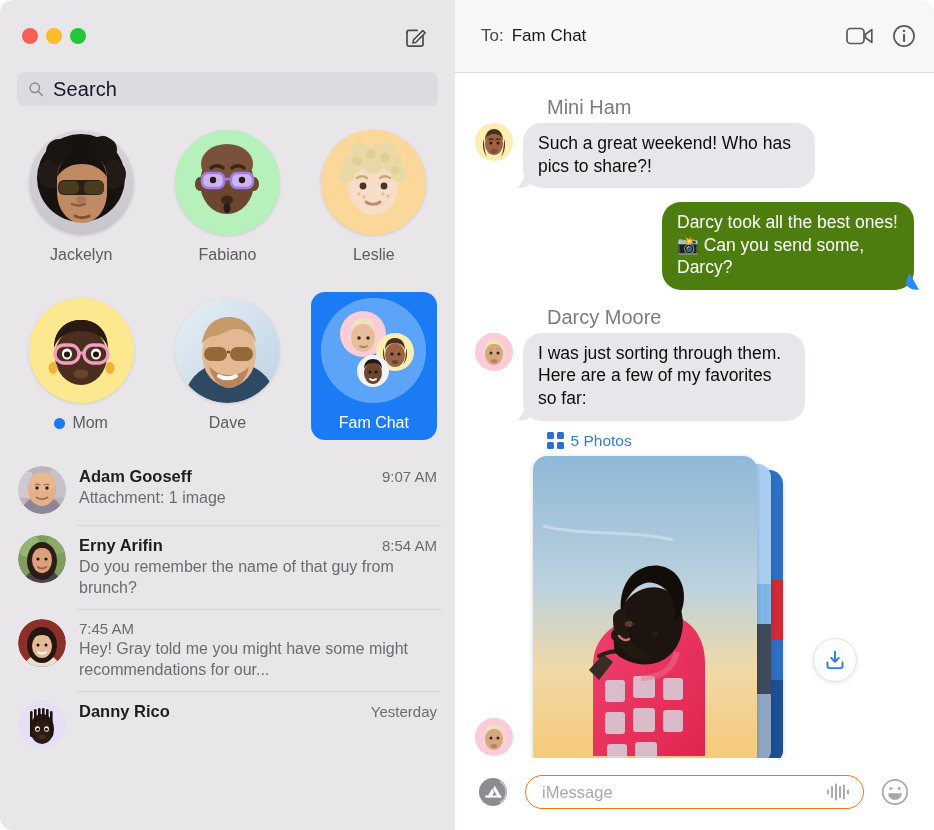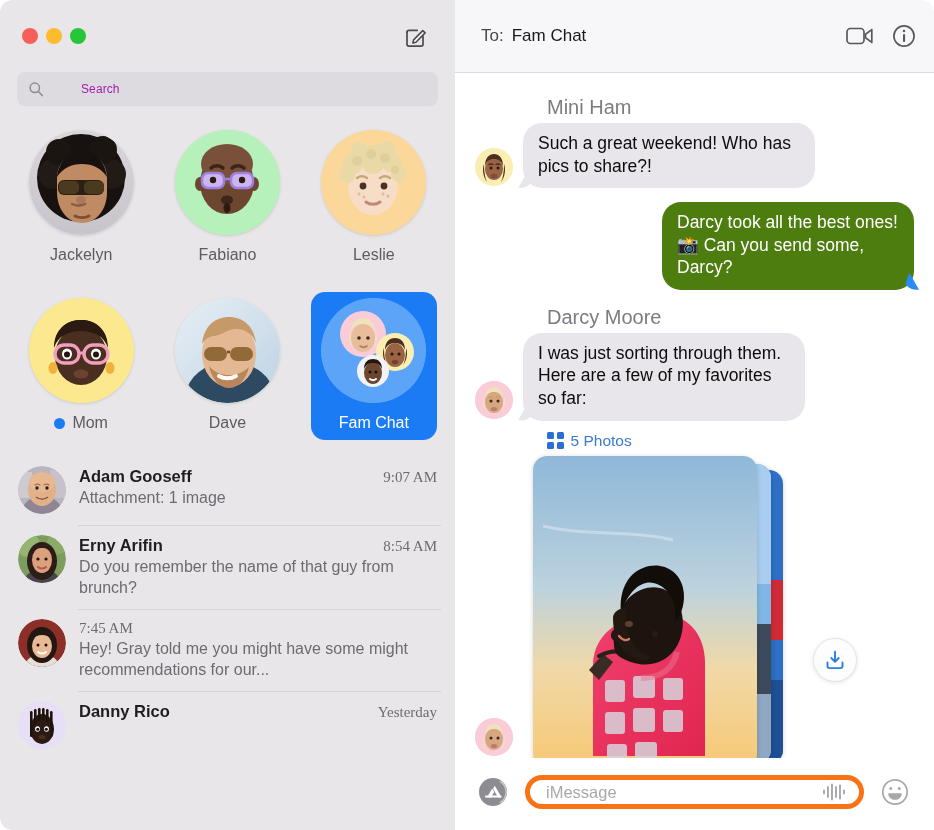--- a/index.html
+++ b/index.html
@@ -46,21 +46,21 @@
   .search-wrap { padding: 0 17px; }
   .search-box {
     height: 34px;
     background: #dedbe0;
     border-radius: 8px;
     display: flex; align-items: center;
     padding: 0 11px;
     gap: 9px;
   }
   .search-placeholder {
-    color: #a21caf; font-size: 12px; letter-spacing: 0.1px; margin-left: 28px;
+    color: #0f172a; font-size: 20px; letter-spacing: 0.1px;
   }
 
   
   .pinned {
     padding: 18px 18px 4px 18px;
     display: grid;
     grid-template-columns: repeat(3, 1fr);
     row-gap: 4px;
     gap: 20px;
   }
@@ -98,21 +98,21 @@
     height: 1px; background: #d6d3d8;
   }
   .conv-av {
     width: 48px; height: 48px; border-radius: 50%;
     flex: 0 0 48px; overflow: hidden;
     display:flex;align-items:center;justify-content:center;
   }
   .conv-body { flex: 1; min-width: 0; padding-top: 1px; }
   .conv-top { display: flex; align-items: baseline; }
   .conv-name { font-size: 16.5px; font-weight: bold; color: #1e1d20; flex: 1; }
-  .conv-time { font-size: 15px; color: #6d6b71; font-family: Liberation Serif, serif; }
+  .conv-time { font-size: 15px; color: #6d6b71; }
   .conv-prev {
     font-size: 16px; color: #6d6b71; line-height: 1.32;
     margin-top: 1px;
   }
 
   
   .chat {
     flex: 1; height: 830px; position: relative;
     background: #ffffff;
     display: flex; flex-direction: column;
@@ -127,21 +127,21 @@
     display: flex; align-items: center;
     padding: 0 13px 0 26px;
   }
   .to-label { font-size: 17px; color: #4a484e; margin-right: 8px; }
   .to-name { font-size: 17px; color: #19181b; }
   .hdr-spacer { flex: 1; }
   .hdr-icon { width: 34px; height: 34px; display: flex; align-items: center; justify-content: center; cursor: pointer; margin-left: 10px; }
 
   .thread { flex: 1; position: relative; overflow: hidden; padding: 14px 20px 0 20px; }
 
-  .msg-row { display: flex; align-items: flex-end; margin-bottom: 3px; }
+  .msg-row { display: flex; margin-bottom: 3px; }
   .msg-row.out { justify-content: flex-end; }
   .sender-name { font-size: 20px; color: #7d7b81; margin: 9px 0 4px 72px; }
   .bub-av {
     width: 38px; height: 38px; border-radius: 50%;
     flex: 0 0 38px; margin-right: 10px; margin-bottom: 2px;
     overflow: hidden; display:flex;align-items:center;justify-content:center;
   }
   .bubble {
     max-width: 292px;
     padding: 9px 15px 11px 15px;
@@ -189,21 +189,21 @@
 
   .composer {
     height: 72px; flex: 0 0 72px;
     display: flex; align-items: center;
     padding: 0 22px 4px 22px; gap: 14px;
     background: #ffffff;
   }
   .apps-btn { width: 34px; height: 34px; cursor: pointer; position: relative; }
   .input-field {
     flex: 1; height: 34px;
-    border: 5px solid #f97316; border-radius: 17px;
+    border: 1px solid #f97316; border-radius: 17px;
     display: flex; align-items: center;
     padding: 0 12px 0 16px; gap: 8px;
     background: #fff; cursor: text;
   }
   .input-ph { flex: 1; font-size: 16.5px; color: #a9a7ad; }
   .emoji-btn { width: 34px; height: 34px; cursor: pointer; display:flex;align-items:center;justify-content:center; }
 </style>
 </head>
 <body>
 

